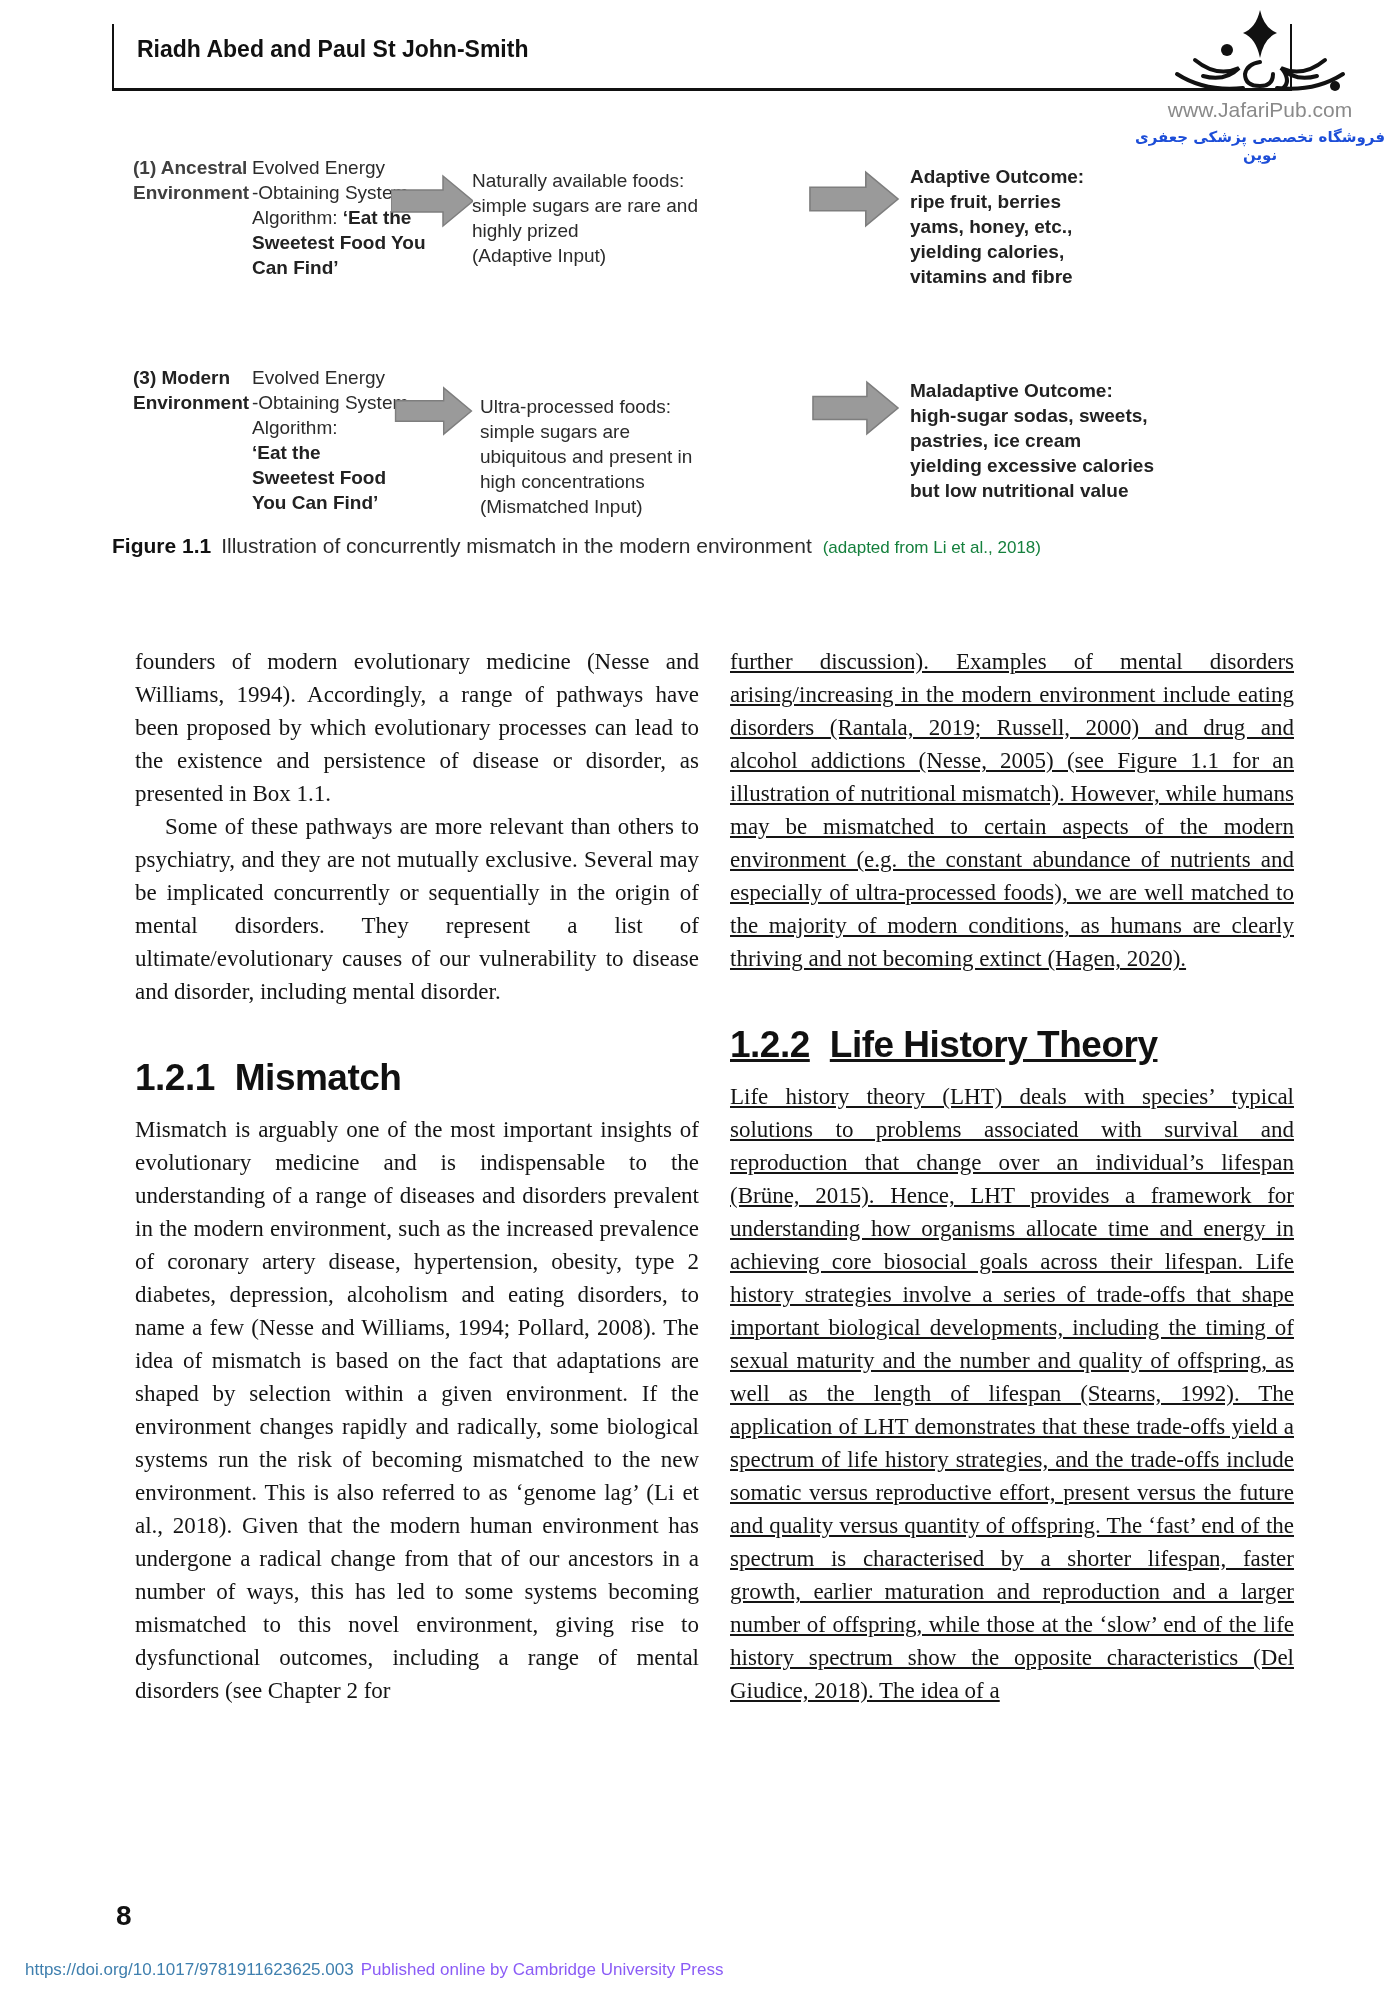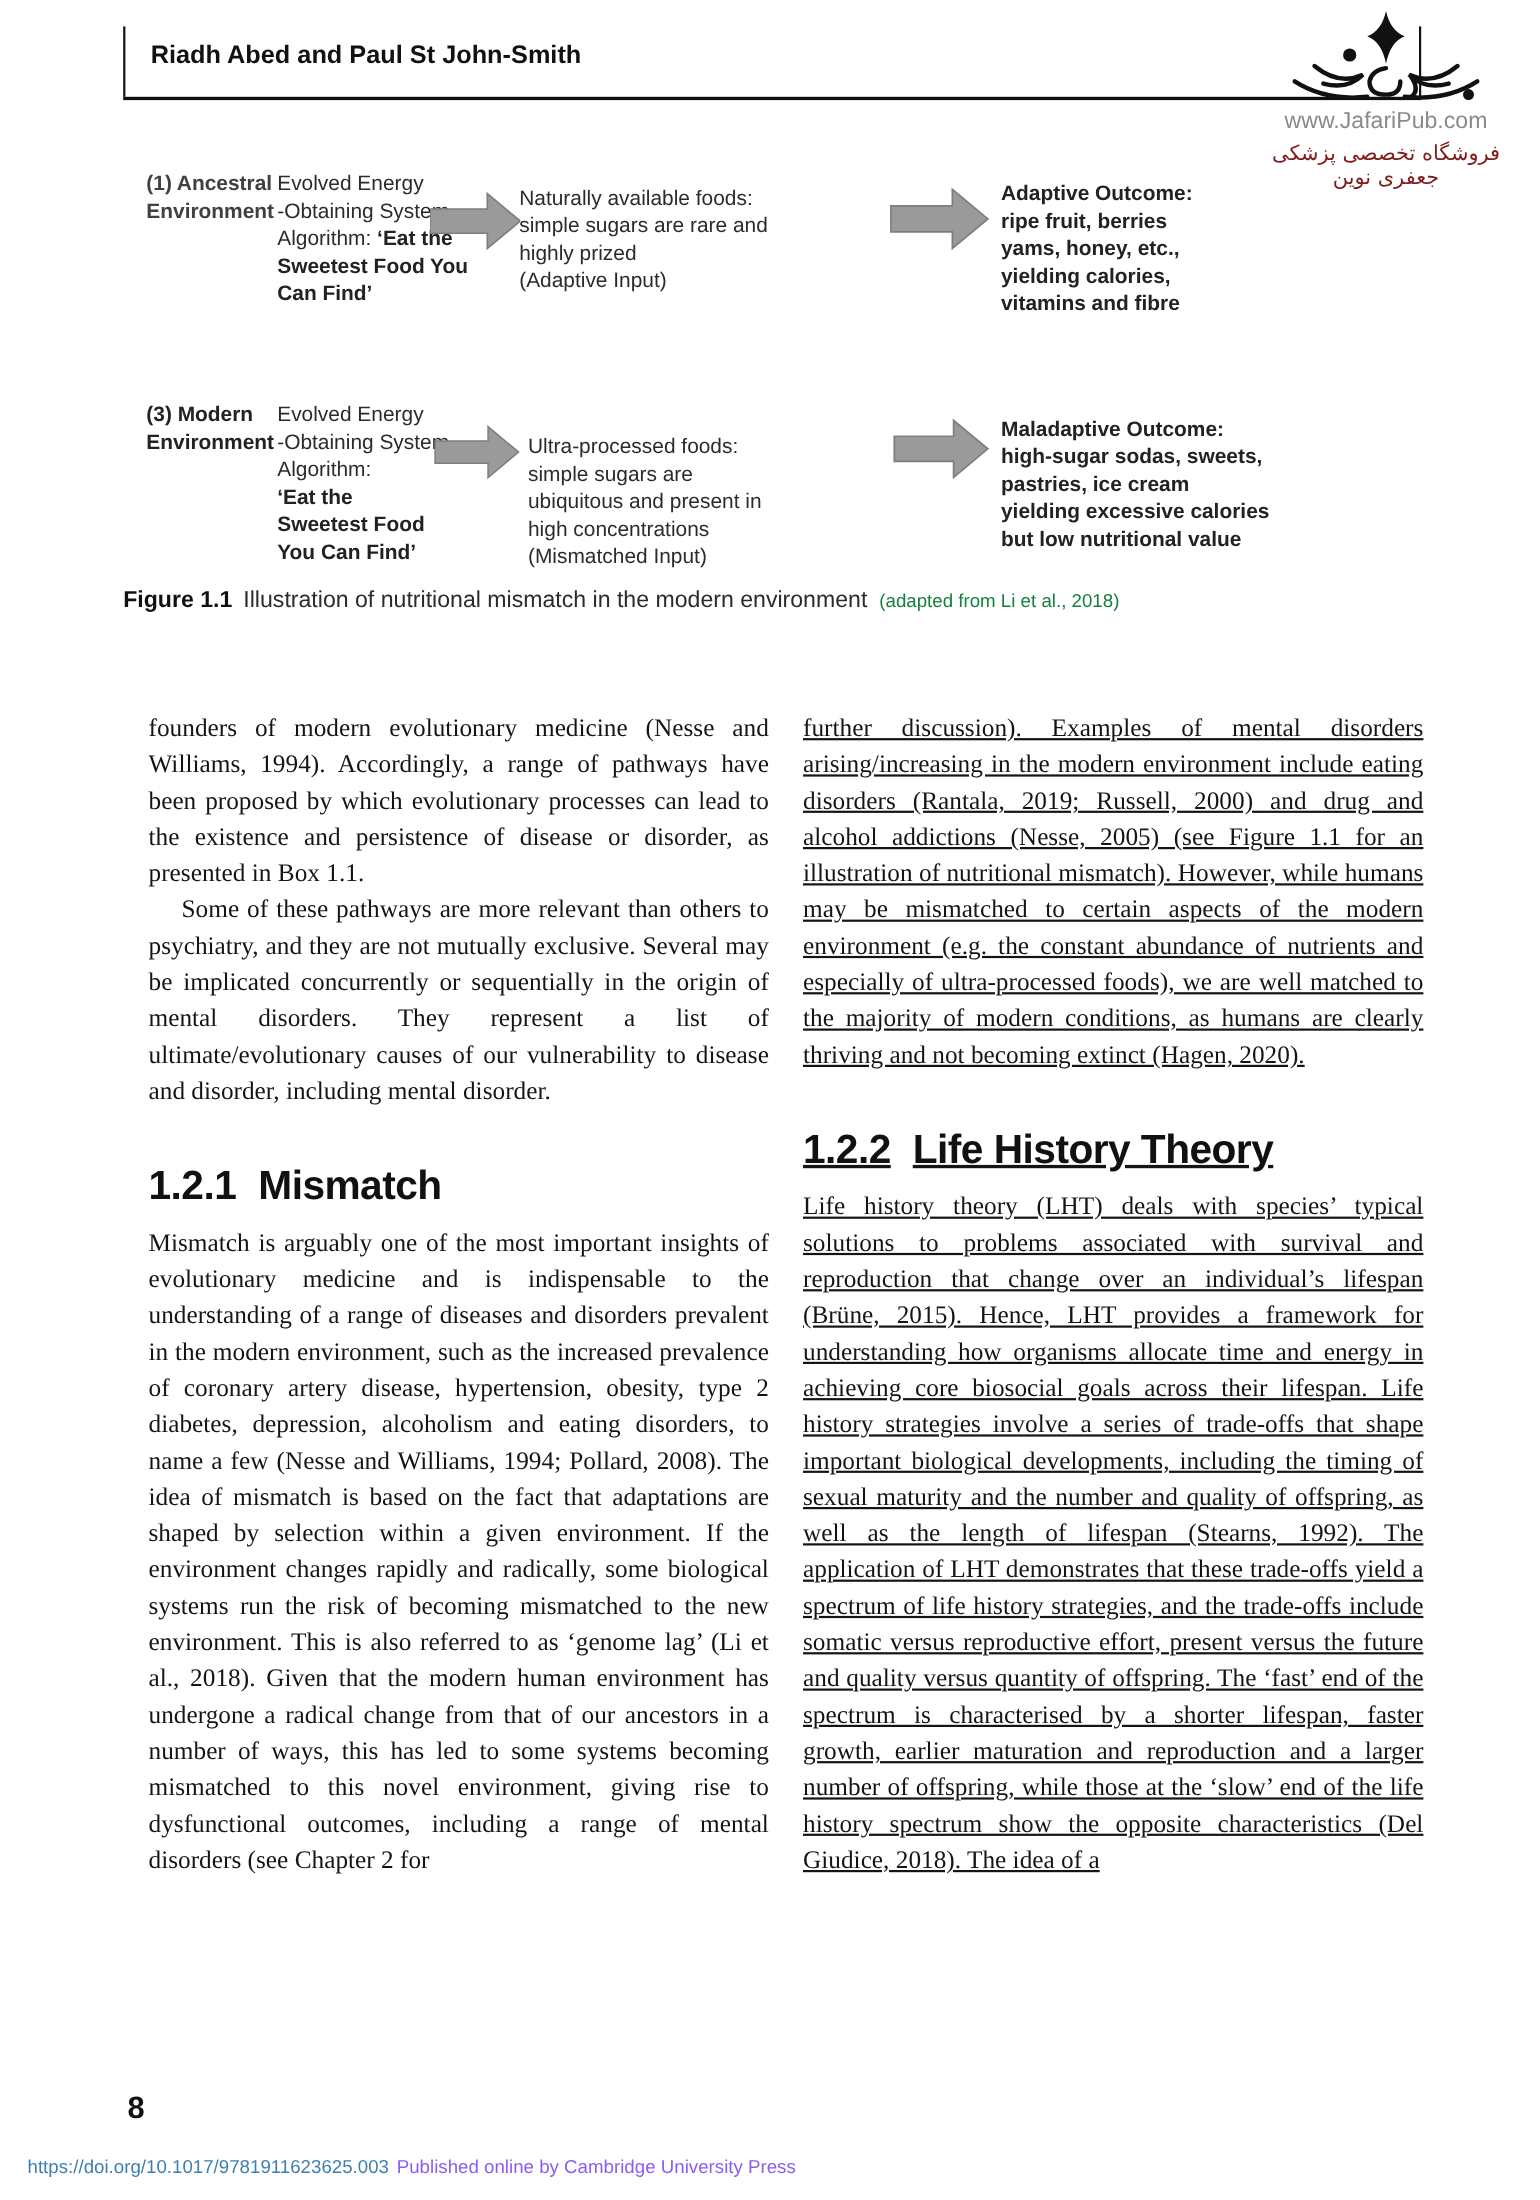--- a/index.html
+++ b/index.html
@@ -9,22 +9,22 @@
   
   .rule-h{position:absolute;left:112px;top:88px;width:1180px;height:3px;background:#111;}
   .rule-v{position:absolute;width:2px;background:#111;}
   .rule-v.left{left:112px;top:24px;height:64px;}
   .rule-v.right{left:1290px;top:24px;height:64px;}
   .running-head{position:absolute;left:137px;top:36px;
         font-family:"Liberation Sans", sans-serif;font-weight:700;font-size:23px;color:#111;}
   .logo-block{position:absolute;left:1130px;top:4px;width:260px;text-align:center;}
   .logo-mark{display:block;margin:0 auto;}
   .logo-site{font-family:"Liberation Sans", sans-serif;font-size:21px;color:#8a8a8a;margin-top:2px;}
-  .logo-tagline{font-family:"DejaVu Sans", sans-serif;font-size:19px;color:#7f1d1d;
-        direction:rtl;margin-top:6px;}
+  .logo-tagline{font-family:"DejaVu Sans", sans-serif;font-size:15px;color:#1d4ed8;
+        direction:rtl;margin-top:6px;font-weight:bold;}
 
   
   .figure{position:absolute;left:112px;top:150px;width:1180px;height:386px;
         font-family:"Liberation Sans", sans-serif;font-size:19px;line-height:25px;color:#2b2b2b;}
   .fcell{position:absolute;white-space:pre-line;}
   .fbold{font-weight:700;color:#222;}
   .env1{left:21px;top:5px;width:120px;font-weight:700;color:#404040;}
   .algo1{left:140px;top:5px;width:180px;}
   .input1{left:360px;top:18px;width:240px;}
   .outcome1{left:798px;top:14px;width:250px;font-weight:700;color:#222;}
@@ -138,21 +138,21 @@
       <polygon points="0,16 52,16 52,2 82,27 52,52 52,38 0,38" fill="#9a9a9a" stroke="#7e7e7e" stroke-width="1.5"></polygon>
     </svg>
     <div class="fcell outcome2">Maladaptive Outcome:
 high-sugar sodas, sweets,
 pastries, ice cream
 yielding excessive calories
 but low nutritional value</div>
   </div>
 
   <div class="caption">
-    <span class="cap-label">Figure 1.1</span><span class="cap-text">Illustration of nutritional mismatch in the modern environment</span>
+    <span class="cap-label">Figure 1.1</span><span class="cap-text">Illustration of concurrently mismatch in the modern environment</span>
     <span class="cap-source">(adapted from Li et al., 2018)</span>
   </div>
 
   <div class="col left">
     <p class="noindent">founders of modern evolutionary medicine (Nesse and Williams, 1994). Accordingly, a range of pathways have been proposed by which evolutionary processes can lead to the existence and persistence of disease or disorder, as presented in Box 1.1.</p>
     <p class="indent">Some of these pathways are more relevant than others to psychiatry, and they are not mutually exclusive. Several may be implicated concurrently or sequentially in the origin of mental disorders. They represent a list of ultimate/evolutionary causes of our vulnerability to disease and disorder, including mental disorder.</p>
     <h2><span class="h-num">1.2.1</span><span>Mismatch</span></h2>
     <p class="noindent">Mismatch is arguably one of the most important insights of evolutionary medicine and is indispensable to the understanding of a range of diseases and disorders prevalent in the modern environment, such as the increased prevalence of coronary artery disease, hypertension, obesity, type 2 diabetes, depression, alcoholism and eating disorders, to name a few (Nesse and Williams, 1994; Pollard, 2008). The idea of mismatch is based on the fact that adaptations are shaped by selection within a given environment. If the environment changes rapidly and radically, some biological systems run the risk of becoming mismatched to the new environment. This is also referred to as ‘genome lag’ (Li et al., 2018). Given that the modern human environment has undergone a radical change from that of our ancestors in a number of ways, this has led to some systems becoming mismatched to this novel environment, giving rise to dysfunctional outcomes, including a range of mental disorders (see Chapter 2 for</p>
   </div>
 

